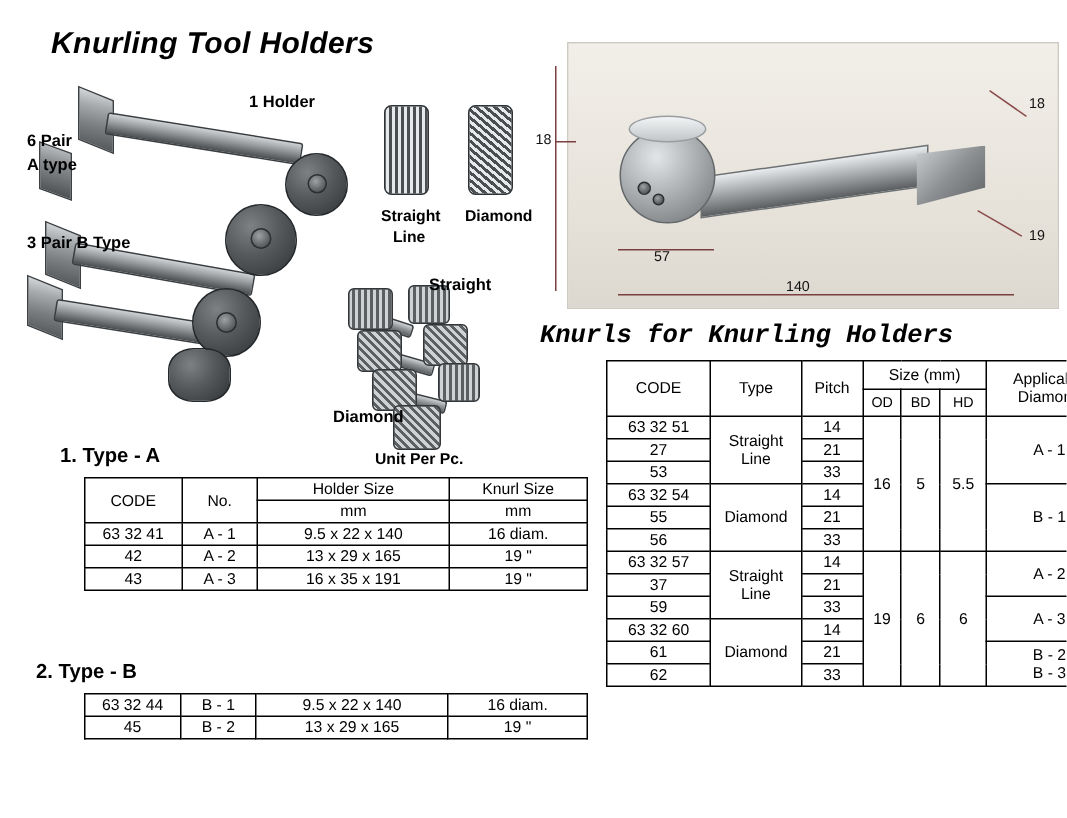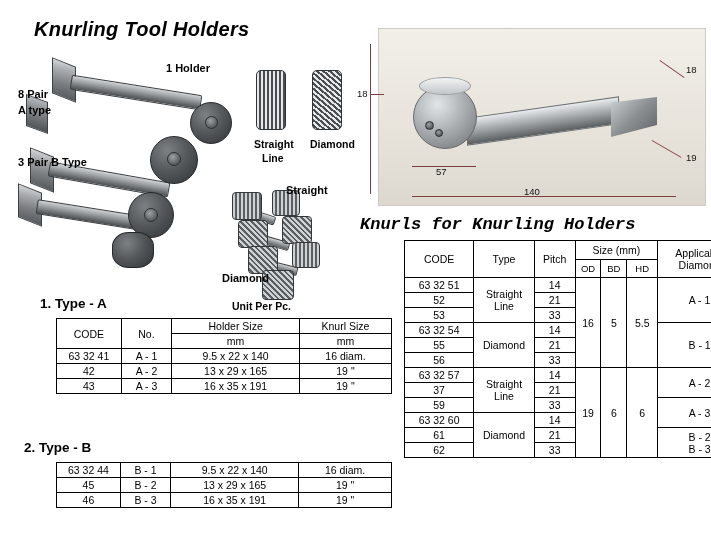--- a/index.html
+++ b/index.html
@@ -194,21 +194,21 @@
   <div class="shaft" style="left:244px;top:196px;width:44px;transform:rotate(16deg);"></div>
   <div class="wheel diag" style="left:238px;top:180px;width:28px;height:26px;"></div>
   <div class="wheel diag" style="left:282px;top:176px;width:28px;height:26px;"></div>
   <div class="shaft" style="left:254px;top:222px;width:42px;transform:rotate(14deg);"></div>
   <div class="wheel diag" style="left:248px;top:206px;width:28px;height:26px;"></div>
   <div class="wheel" style="left:292px;top:202px;width:26px;height:24px;"></div>
   <div class="wheel diag" style="left:262px;top:230px;width:30px;height:28px;"></div>
 </div>
 
 <div class="abs lbl" style="left:166px;top:62px;">1 Holder</div>
-<div class="abs lbl" style="left:18px;top:88px;">8 Pair</div>
+<div class="abs lbl" style="left:18px;top:88px;">6 Pair</div>
 <div class="abs lbl" style="left:18px;top:104px;">A type</div>
 <div class="abs lbl" style="left:18px;top:156px;">3 Pair B Type</div>
 <div class="abs lbl small" style="left:254px;top:138px;">Straight</div>
 <div class="abs lbl small" style="left:262px;top:152px;">Line</div>
 <div class="abs lbl small" style="left:310px;top:138px;">Diamond</div>
 <div class="abs lbl" style="left:286px;top:184px;">Straight</div>
 <div class="abs lbl" style="left:222px;top:272px;">Diamond</div>
 
 <div class="abs" id="photo">
   <div id="photo-bar"></div>
@@ -229,21 +229,21 @@
 <div class="abs dimline" style="left:412px;top:196px;width:264px;height:1px;"></div>
 <div class="abs dimtxt" style="left:524px;top:186px;">140</div>
 
 <div class="abs diag-dim" style="left:660px;top:60px;width:30px;transform:rotate(35deg);"></div>
 <div class="abs dimtxt" style="left:686px;top:64px;">18</div>
 
 <div class="abs diag-dim" style="left:652px;top:140px;width:34px;transform:rotate(30deg);"></div>
 <div class="abs dimtxt" style="left:686px;top:152px;">19</div>
 
 <div class="sec-title" style="left:40px;top:296px;">1. Type - A</div>
-<div class="unit" style="left:232px;top:300px;">Unit Per Pc.</div>
+<div class="unit" style="left:250px;top:300px;">Unit Per Pc.</div>
 
 <table class="tbl" id="type-a-table" style="left:12px;top:318px;width:336px;">
   <tbody>
       <tr>
     <td rowspan="2" style="width:62px;">CODE</td>
     <td rowspan="2" style="width:48px;">No.</td>
     <td style="width:130px;">Holder Size</td>
     <td style="width:92px;">Knurl Size</td>
   </tr>
   <tr>
@@ -278,26 +278,20 @@
       <tr>
     <td class="code" style="width:62px;">63 32 44</td>
     <td style="width:48px;">B - 1</td>
     <td style="width:130px;">9.5 x 22 x 140</td>
     <td style="width:92px;">16 diam.</td>
   </tr>
   <tr>
     <td class="code">45</td>
     <td>B - 2</td>
     <td>13    x 29 x 165</td>
-    <td>19     "</td>
-  </tr>
-  <tr>
-    <td class="code">46</td>
-    <td>B - 3</td>
-    <td>16    x 35 x 191</td>
     <td>19     "</td>
   </tr>
 </tbody>
   </table>
 
 <table class="tbl" id="knurls-table" style="left:360px;top:240px;width:338px;">
   <tbody>
       <tr>
     <td rowspan="2" style="width:70px;height:34px;">CODE</td>
     <td rowspan="2" style="width:58px;">Type</td>
@@ -320,21 +314,21 @@
       <div>Straight</div>
       <div>Line</div>
     </td>
     <td>14</td>
     <td rowspan="6">16</td>
     <td rowspan="6">5</td>
     <td rowspan="6">5.5</td>
     <td rowspan="3">A - 1</td>
   </tr>
   <tr>
-    <td class="code">52</td>
+    <td class="code">27</td>
     <td>21</td>
   </tr>
   <tr>
     <td class="code">53</td>
     <td>33</td>
   </tr>
 
   <tr>
     <td class="code">63 32 54</td>
     <td rowspan="3">Diamond</td>

